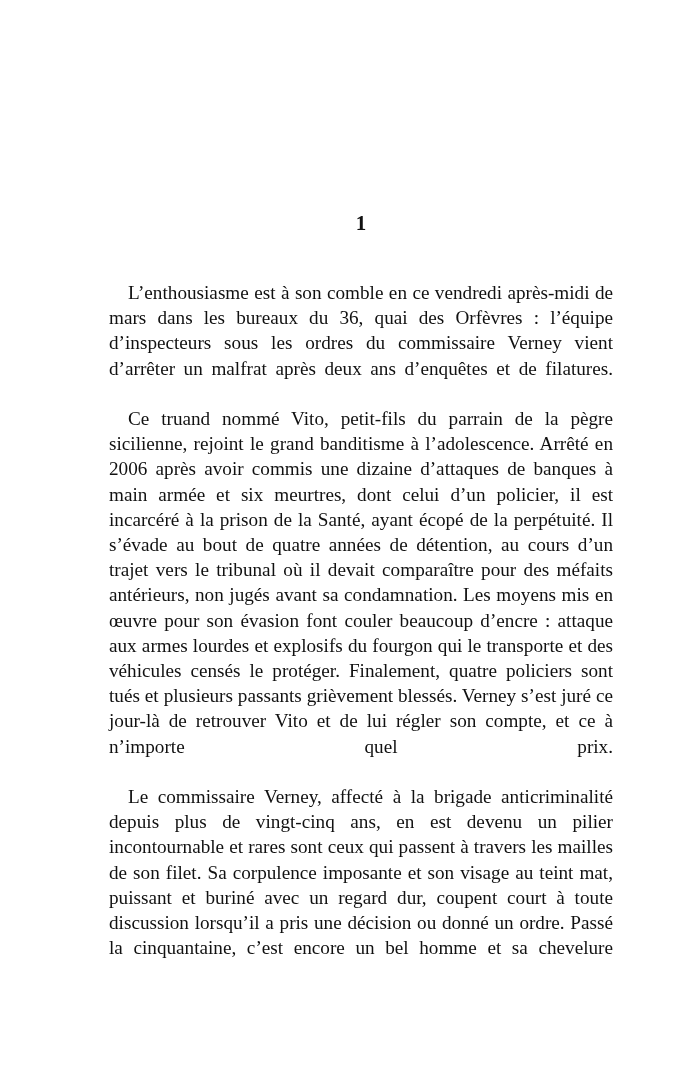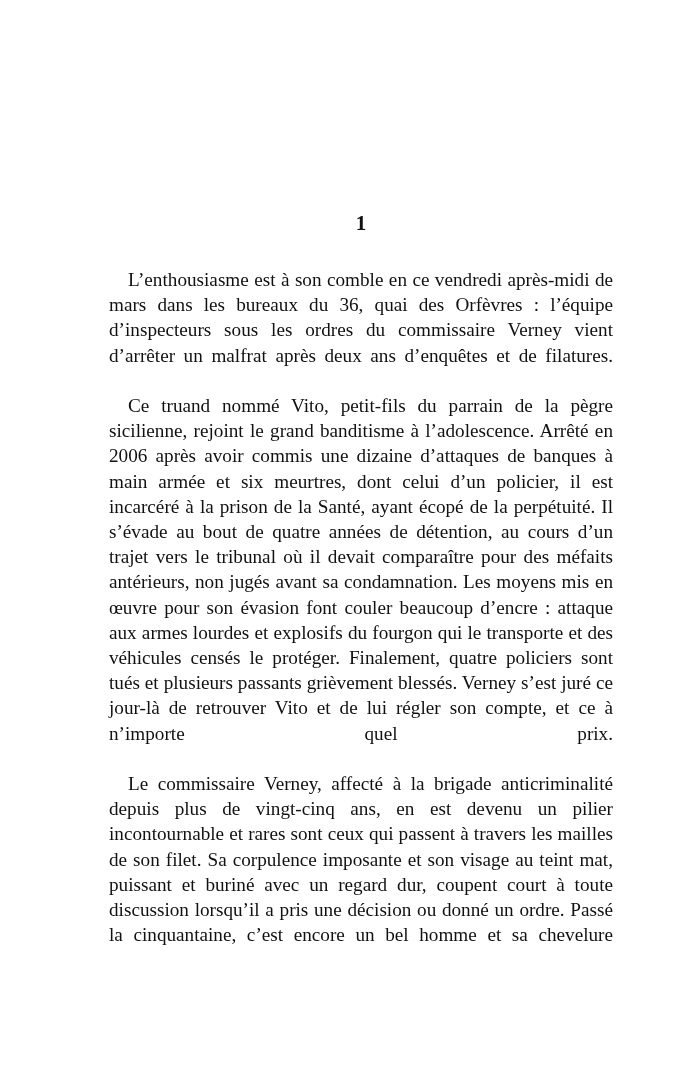--- a/index.html
+++ b/index.html
@@ -36,21 +36,21 @@
   .chapter-number {
     font-size: 21px;
     font-weight: bold;
     text-align: center;
     line-height: 26px;
     margin: 0 0 0 0;
     letter-spacing: 0.2px;
   }
 
   .body-text {
-    margin-top: 31px;
+    margin-top: 44px;
   }
 
   .para {
     margin: 0;
     font-size: 19.2px;
     line-height: 25.2px;
     text-align: justify;
     text-justify: inter-word;
     text-indent: 19px;
     hyphens: none;

